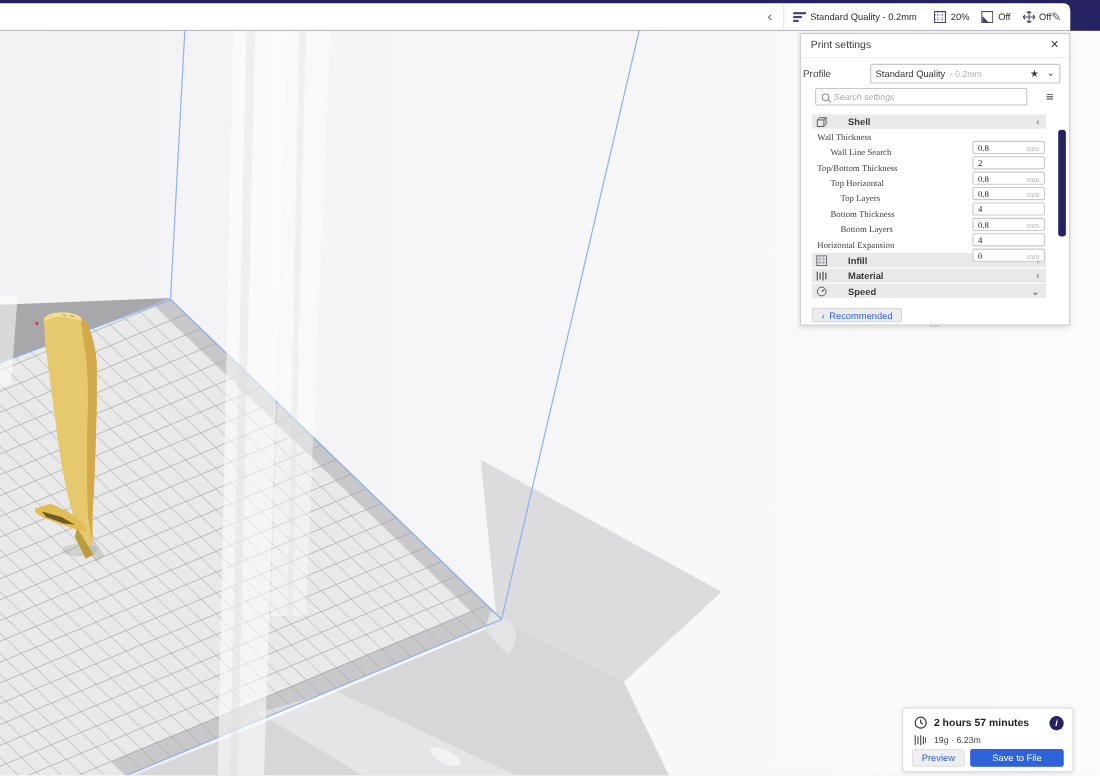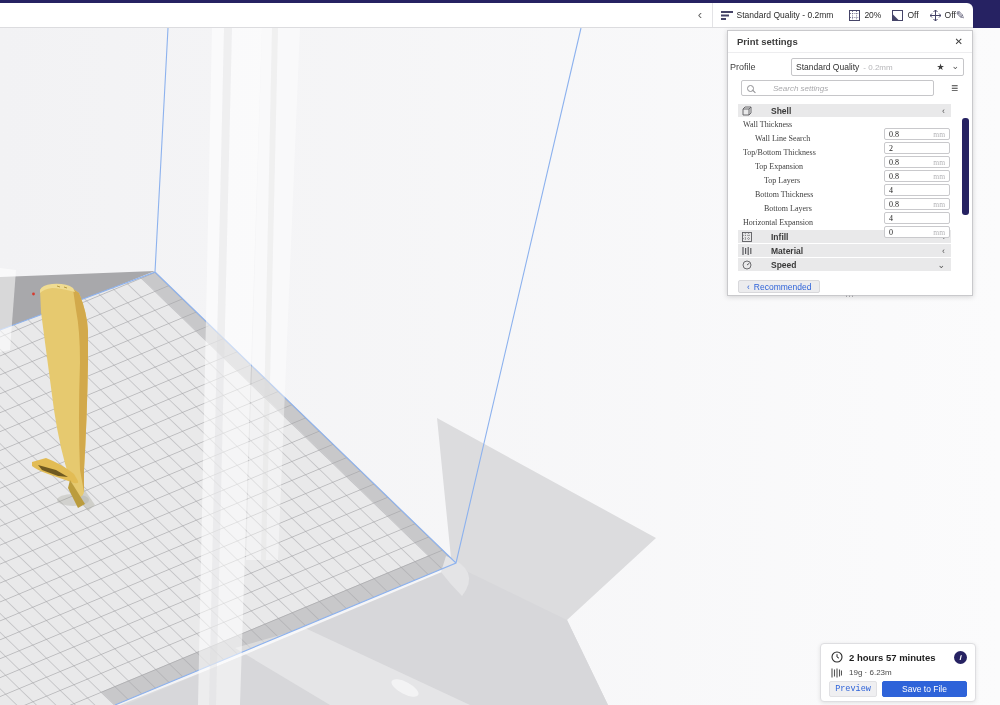--- a/index.html
+++ b/index.html
@@ -22,34 +22,34 @@
                cursor:pointer; font-family:inherit; }
 
   
   .scene { position:absolute; left:0; top:0; width:1000px; height:705px; z-index:1; }
 
   
   .panel { position:absolute; left:727px; top:30px; width:246px; height:266px; background:#fff;
            border:1px solid #c9c9cc; box-shadow:0 1px 5px rgba(0,0,0,.16); z-index:20; }
   .ps-title-row { position:absolute; left:0; right:0; top:0; height:22px; border-bottom:1px solid #ededef;
                   display:flex; align-items:center; padding:0 9px; }
-  .ps-title { font-size:9.5px; color:#3c3c3c;font-weight:bold; }
+  .ps-title { font-size:9.5px; color:#3c3c3c; }
   .ps-close { margin-left:auto; font-size:10px; color:#3c3c3c; background:none; border:none; cursor:pointer;
               font-family:inherit; line-height:1; }
   .ps-profile-row { position:absolute; left:0; right:0; top:26px; height:20px; display:flex; align-items:center; }
   .ps-profile-label { font-size:9px; color:#3f3f3f; margin-left:2px; }
   .ps-dropdown { position:absolute; left:63px; right:8px; top:1px; height:18px; border:1px solid #c6c6c9;
                  border-radius:2px; background:#fff; display:flex; align-items:center; padding:0 4px; cursor:pointer; }
   .ps-dd-value { font-size:8.5px; color:#333; }
   .ps-dd-variant { font-size:8px; color:#b6b6b9; margin-left:4px; }
   .ps-dd-star { margin-left:auto; font-size:9px; color:#3d3d3d; }
   .ps-dd-caret { font-size:9px; color:#555; margin-left:7px; line-height:0.6; }
   .ps-search-row { position:absolute; left:0; right:0; top:49px; height:18px; }
   .ps-search-box { position:absolute; left:13px; right:38px; top:0; height:16px; border:1px solid #c6c6c9;
-                   border-radius:2px; display:flex; align-items:center; padding:0 5px; background:#fff;gap:15px; }
+                   border-radius:2px; display:flex; align-items:center; padding:0 5px; background:#fff; }
   .mag-icon { width:7px; height:7px; border:1px solid #8f8f93; border-radius:50%; position:relative; flex:none; }
   .mag-icon::after { content:""; position:absolute; width:4px; height:1px; background:#8f8f93;
                      transform:rotate(45deg); right:-3px; bottom:-1px; }
   .ps-search-input { border:none; outline:none; flex:1; font-size:8px; margin-left:4px; font-family:inherit;
                      color:#333; background:transparent; }
   .ps-search-input::placeholder { font-style:italic; color:#a9a9ac; }
   .ps-menu { position:absolute; right:14px; top:1px; font-size:12px; color:#3d3d3d; background:none; border:none;
              cursor:pointer; line-height:14px; font-family:inherit; }
   .ps-list { position:absolute; left:0; right:0; top:73px; }
   .cat { height:13px; margin:0 21px 0 10px; background:#e9e9ea; display:flex; align-items:center; cursor:pointer; }
@@ -76,21 +76,21 @@
   .action { position:absolute; left:820px; top:643px; width:156px; height:59px; background:#fff;
             border:1px solid #dedee1; border-radius:4px; box-shadow:0 1px 4px rgba(0,0,0,.10); z-index:20; }
   .ac-row1 { position:absolute; left:10px; right:8px; top:6px; height:14px; display:flex; align-items:center; }
   .ac-time { font-size:9.5px; font-weight:bold; color:#1e1e1e; margin-left:6px; }
   .ac-info { margin-left:auto; width:13px; height:13px; border-radius:50%; background:#262262; color:#fff;
              font-size:8px; font-weight:bold; text-align:center; line-height:13px; font-style:italic; cursor:pointer; }
   .ac-row2 { position:absolute; left:10px; top:23px; height:11px; display:flex; align-items:center; }
   .ac-mat { font-size:8px; color:#4a4a4a; margin-left:7px; }
   .btn-preview { position:absolute; left:8px; top:37px; width:48px; height:16px; background:#efeff1;
                  border:1px solid #e1e1e4; border-radius:2px; color:#2e63d9; font-size:8.5px; cursor:pointer;
-                 font-family:Liberation Mono, monospace; }
+                 font-family:Liberation Sans, sans-serif; }
   .btn-save { position:absolute; left:61px; right:8px; top:37px; height:16px; background:#2e63d9;
               border:1px solid #2e63d9; border-radius:2px; color:#fff; font-size:8.5px; cursor:pointer;
               font-family:inherit; }
 </style>
 </head>
 <body>
 
 <div class="app">
 
   <svg class="scene" viewBox="0 0 1000 705" xmlns="http://www.w3.org/2000/svg">
@@ -249,21 +249,21 @@
         </span>
       </div>
       <div class="srow ind0">
         <span class="srow-label">Top/Bottom Thickness</span>
         <span class="val-box">
           <span class="val">0.8</span>
           <span class="unit">mm</span>
         </span>
       </div>
       <div class="srow ind1">
-        <span class="srow-label">Top Expansion</span>
+        <span class="srow-label">Top Horizontal</span>
         <span class="val-box">
           <span class="val">0.8</span>
           <span class="unit">mm</span>
         </span>
       </div>
       <div class="srow ind2">
         <span class="srow-label">Top Layers</span>
         <span class="val-box">
           <span class="val">4</span>
           <span class="unit"></span>

